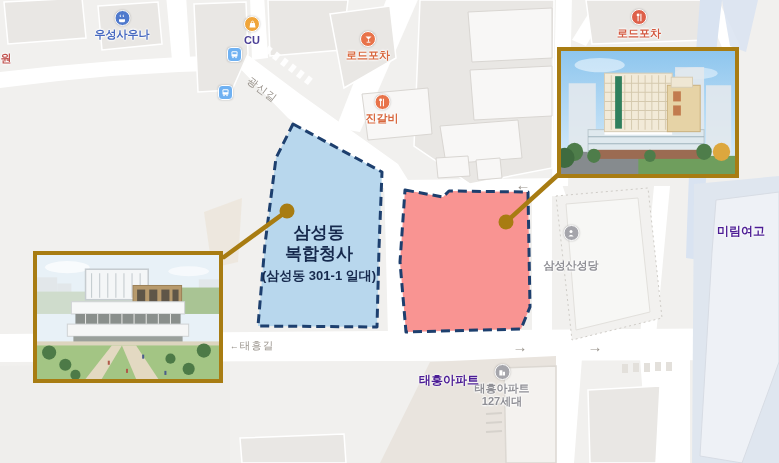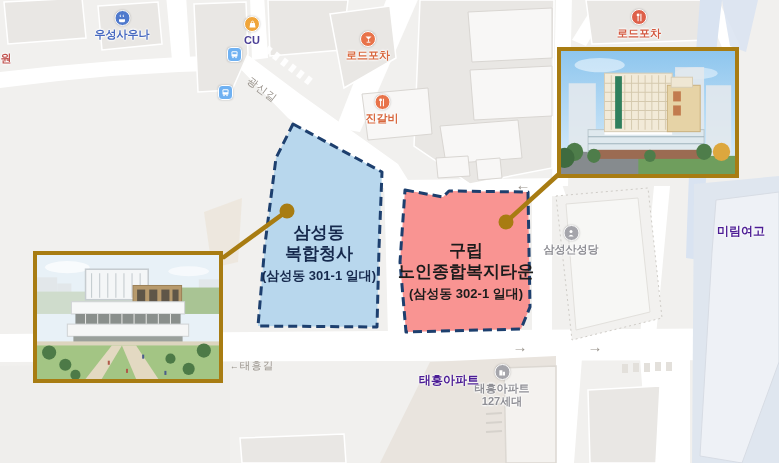--- a/index.html
+++ b/index.html
@@ -194,21 +194,21 @@
     <span class="poi-ic c-red">
       <svg width="9" height="9" viewBox="0 0 12 12">
           <rect x="3.4" y="1" width="1.4" height="10" fill="#fff"></rect>
           <rect x="7.2" y="1" width="1.4" height="10" fill="#fff"></rect>
           <rect x="2.4" y="1" width="3.4" height="3" fill="#fff"></rect>
         </svg>
     </span>
     <span class="poi-lb t-redor">로드포차</span>
   </div>
 
-  <div class="poi" style="left:571px;top:225px;">
+  <div class="poi" style="left:571px;top:225px;gap:16px;">
     <span class="poi-ic c-gray">
       <svg width="9" height="9" viewBox="0 0 12 12">
           <circle cx="6" cy="3.4" r="2" fill="#fff"></circle>
           <path d="M2.5 10 q3.5 -5 7 0 Z" fill="#fff"></path>
         </svg>
     </span>
     <span class="poi-lb t-gray">삼성산성당</span>
   </div>
 
   <div class="poi" style="left:502px;top:364px;">
@@ -237,38 +237,33 @@
   <div class="busstop" style="left:218px;top:85px;">
     <svg width="9" height="9" viewBox="0 0 12 12">
         <rect x="2" y="1.5" width="8" height="7.5" rx="1.5" fill="#fff"></rect>
         <rect x="3.2" y="3" width="5.6" height="2.6" fill="#6fb1f2"></rect>
         <circle cx="4" cy="10" r="1" fill="#fff"></circle>
         <circle cx="8" cy="10" r="1" fill="#fff"></circle>
       </svg>
   </div>
 
   <div class="roadlabel" style="left:262px;top:90px;transform:translate(-50%,-50%) rotate(37deg);">광신길</div>
-  <div class="roadlabel" style="left:252px;top:346px;margin-top:20px;"><span style="font-size:9px;">←</span><span>태흥길</span></div>
+  <div class="roadlabel" style="left:252px;top:346px;"><span style="font-size:9px;">←</span><span>태흥길</span></div>
 
   <div class="arrow" style="left:523px;top:184px;">←</div>
   <div class="arrow" style="left:520px;top:346px;">→</div>
   <div class="arrow" style="left:595px;top:346px;">→</div>
 
   <div class="arealabel" style="left:449px;top:380px;">태흥아파트</div>
   <div class="arealabel" style="left:741px;top:231px;">미림여고</div>
 
   <div class="sitelabel sl-blue" style="left:319px;top:222px;">
     <div class="l1">삼성동</div>
     <div class="l1">복합청사</div>
     <div class="sub">(삼성동 301-1 일대)</div>
-  </div>
-  <div class="sitelabel sl-red" style="left:466px;top:240px;">
-    <div class="l1">구립</div>
-    <div class="l1">노인종합복지타운</div>
-    <div class="sub">(삼성동 302-1 일대)</div>
   </div>
 
   <svg id="overlay-lines" width="779" height="463" viewBox="0 0 779 463">
     <line x1="224" y1="257" x2="287" y2="211" stroke="#a87c12" stroke-width="4.5" stroke-linecap="round"></line>
     <circle cx="287" cy="211" r="7.5" fill="#a87c12"></circle>
     <line x1="559" y1="174" x2="506" y2="222" stroke="#a87c12" stroke-width="4.5" stroke-linecap="round"></line>
     <circle cx="506" cy="222" r="7.5" fill="#a87c12"></circle>
   </svg>
 
   <div class="inset" style="left:33px;top:251px;width:190px;height:132px;box-sizing:border-box;">

